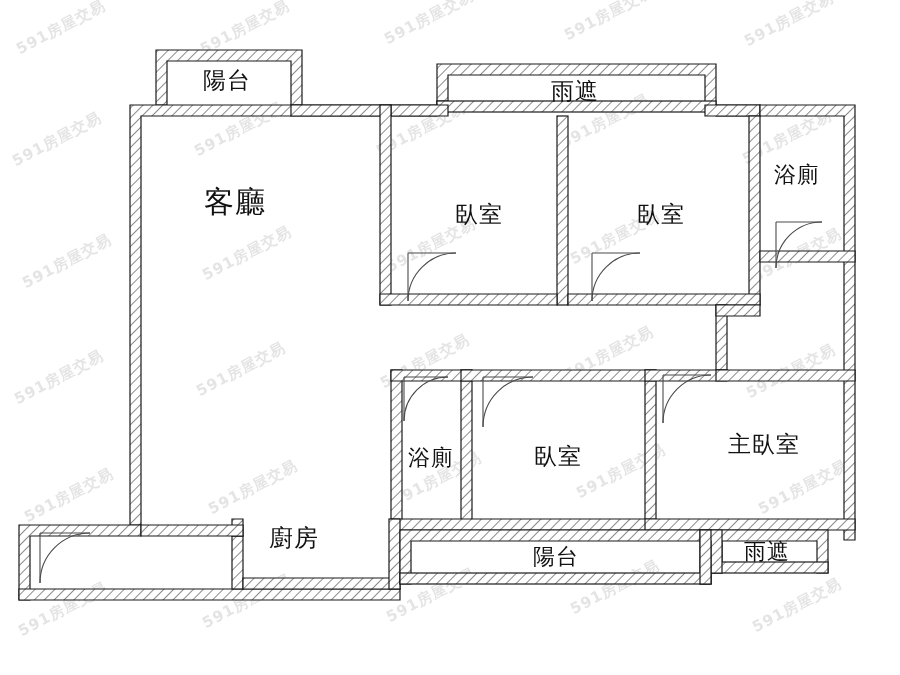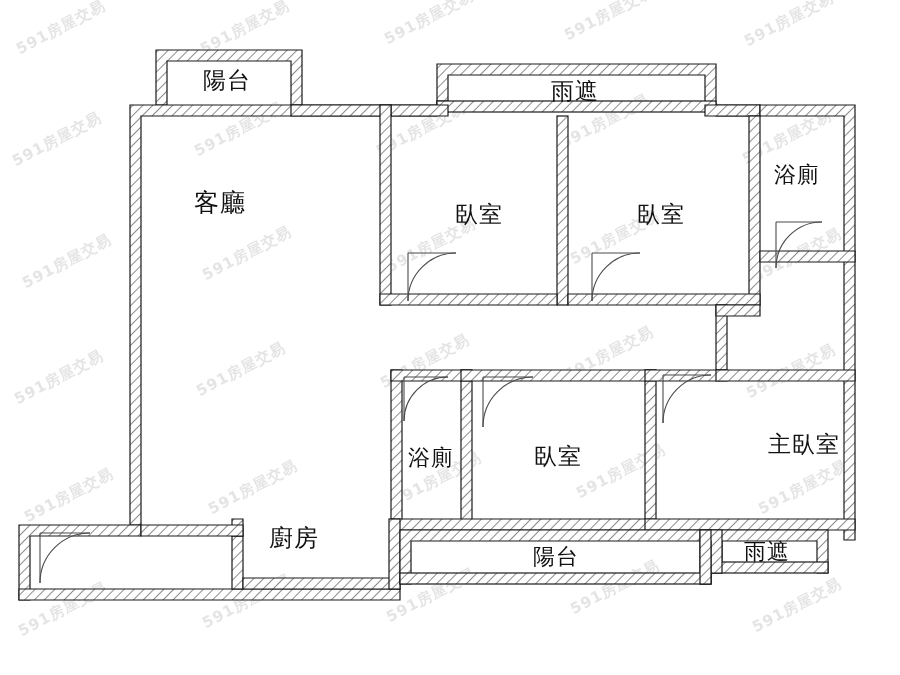--- a/index.html
+++ b/index.html
@@ -203,25 +203,25 @@
         <path d="M 483 427 A 50 50 0 0 1 533 377"></path>
         <line x1="663" y1="375" x2="663" y2="423"></line>
         <line x1="663" y1="375" x2="711" y2="375"></line>
         <path d="M 663 423 A 48 48 0 0 1 711 375"></path>
       </g>
 
   </svg>
 
   <div class="room-label" style="left:227px; top:80px;  font-size:23px;">陽台</div>
   <div class="room-label" style="left:575px; top:91px;  font-size:23px;">雨遮</div>
-  <div class="room-label" style="left:220px; top:202px; font-size:25px;">客廳</div>
+  <div class="room-label" style="left:235px; top:202px; font-size:30px;">客廳</div>
   <div class="room-label" style="left:479px; top:214px; font-size:23px;">臥室</div>
   <div class="room-label" style="left:661px; top:214px; font-size:23px;">臥室</div>
   <div class="room-label" style="left:797px; top:175px; font-size:22px;">浴廁</div>
   <div class="room-label" style="left:431px; top:458px; font-size:22px;">浴廁</div>
   <div class="room-label" style="left:558px; top:456px; font-size:23px;">臥室</div>
-  <div class="room-label" style="left:804px; top:444px; font-size:23px;">主臥室</div>
+  <div class="room-label" style="left:764px; top:444px; font-size:23px;">主臥室</div>
   <div class="room-label" style="left:294px; top:538px; font-size:24px;">廚房</div>
   <div class="room-label" style="left:556px; top:557px; font-size:22px;">陽台</div>
   <div class="room-label" style="left:767px; top:552px; font-size:22px;">雨遮</div>
 
 
 </div>
 
 </body></html>

